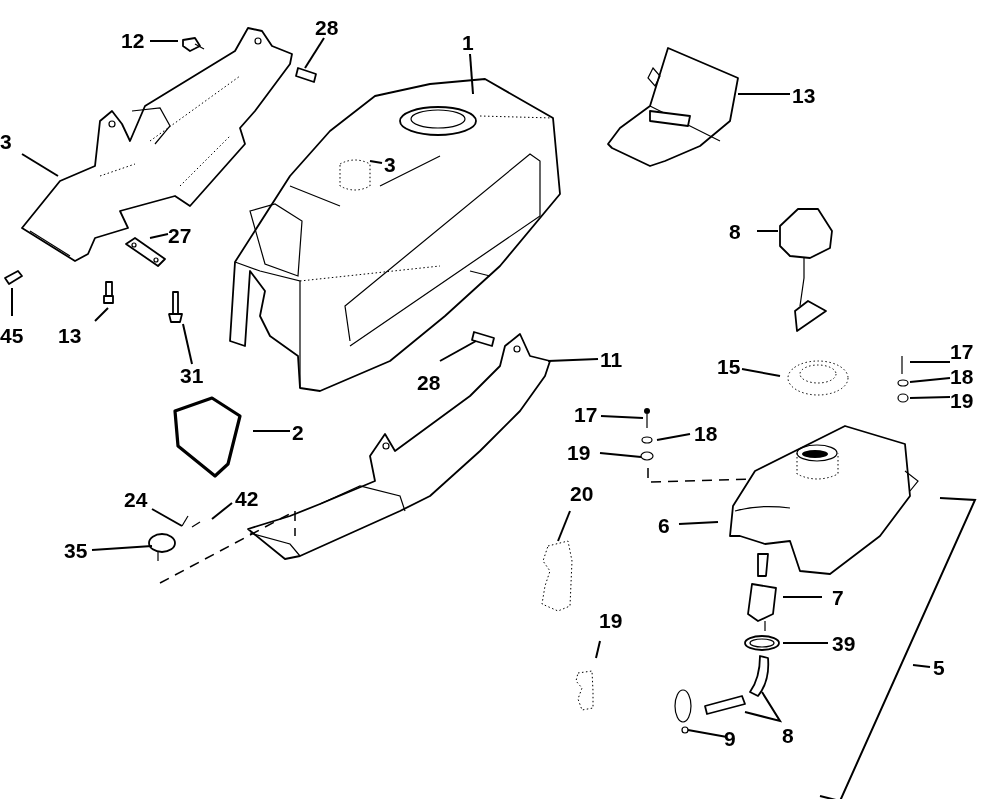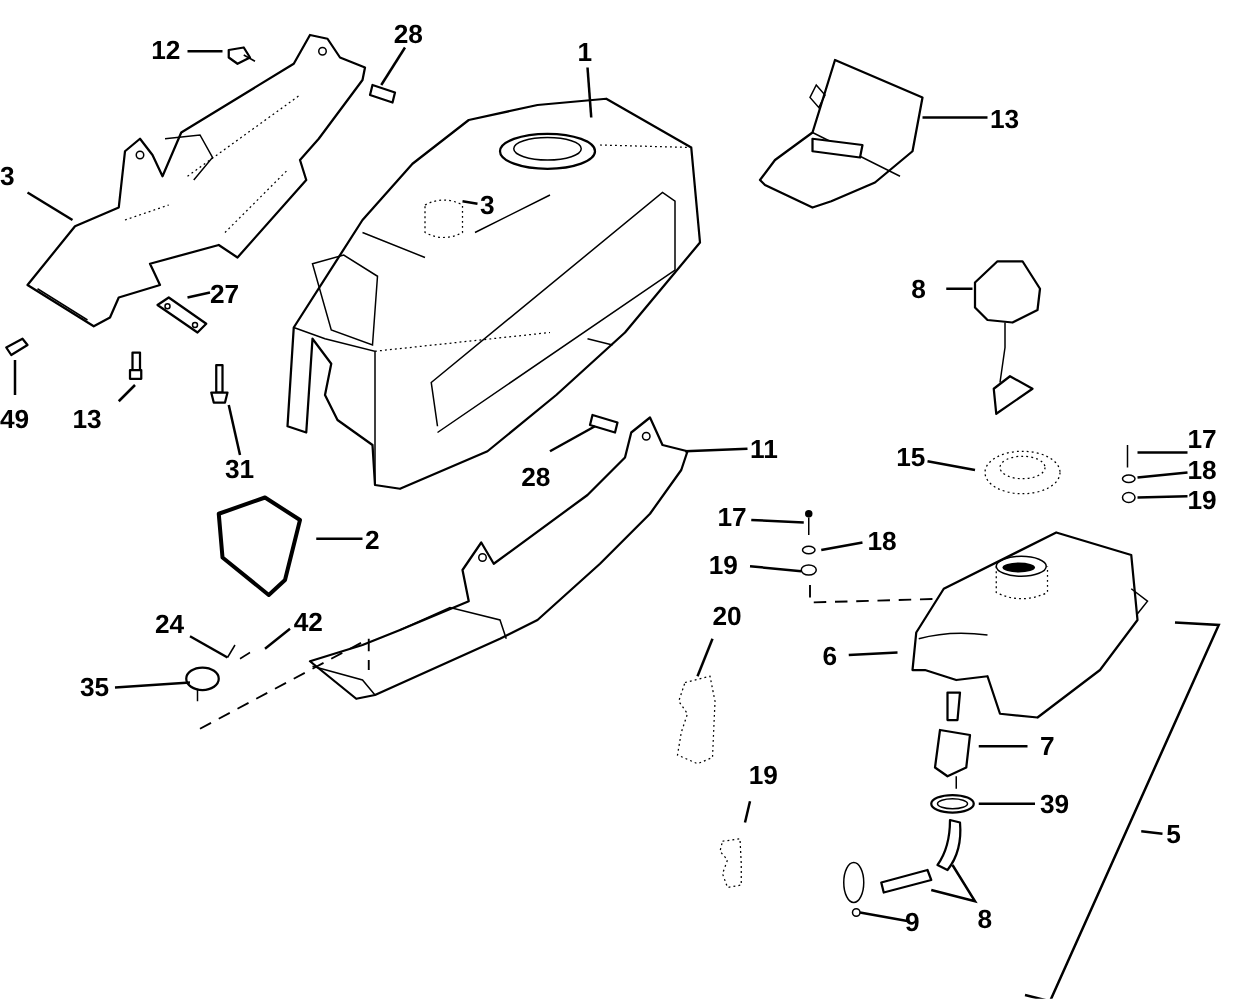--- a/index.html
+++ b/index.html
@@ -208,21 +208,21 @@
 </svg>
 
 <span class="lbl" style="left:121px;top:14px">12</span>
 <span class="lbl" style="left:315px;top:1px">28</span>
 <span class="lbl" style="left:462px;top:16px">1</span>
 <span class="lbl" style="left:384px;top:138px">3</span>
 <span class="lbl" style="left:792px;top:69px">13</span>
 <span class="lbl" style="left:0px;top:115px">3</span>
 <span class="lbl" style="left:168px;top:209px">27</span>
 <span class="lbl" style="left:729px;top:205px">8</span>
-<span class="lbl" style="left:0px;top:309px">49</span>
+<span class="lbl" style="left:0px;top:309px">45</span>
 <span class="lbl" style="left:58px;top:309px">13</span>
 <span class="lbl" style="left:180px;top:349px">31</span>
 <span class="lbl" style="left:417px;top:356px">28</span>
 <span class="lbl" style="left:600px;top:333px">11</span>
 <span class="lbl" style="left:717px;top:340px">15</span>
 <span class="lbl" style="left:950px;top:325px">17</span>
 <span class="lbl" style="left:950px;top:350px">18</span>
 <span class="lbl" style="left:950px;top:374px">19</span>
 <span class="lbl" style="left:292px;top:406px">2</span>
 <span class="lbl" style="left:574px;top:388px">17</span>

